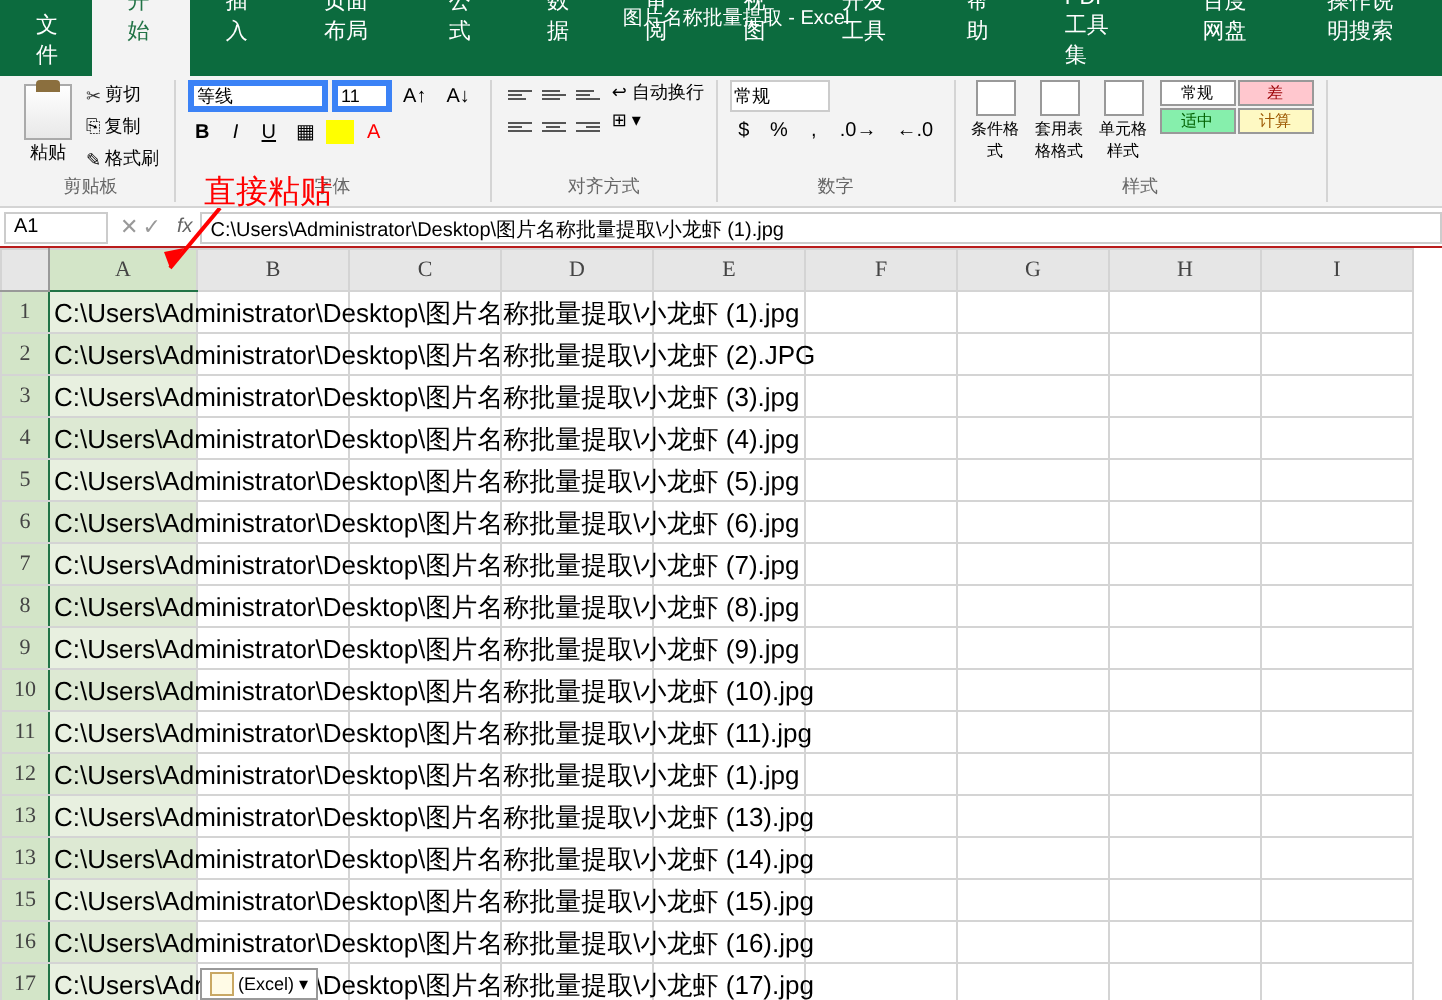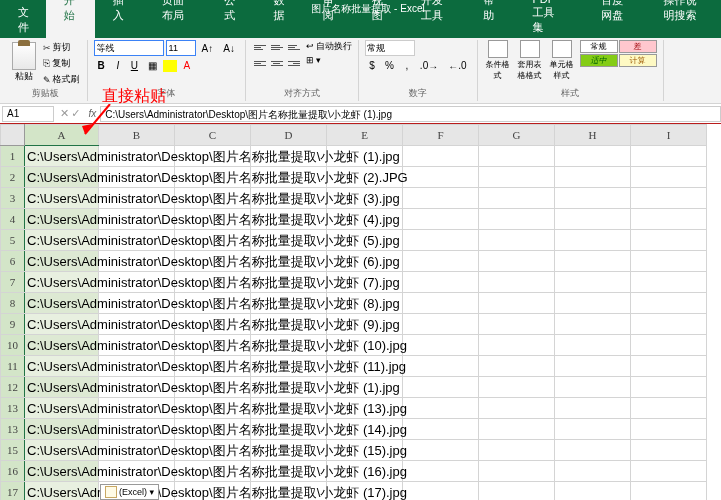--- a/index.html
+++ b/index.html
@@ -14,40 +14,40 @@
 .ribbon-group-label{text-align:center;color:#666;font-size:9px;margin-top:auto;padding-bottom:1px;}
 .ribbon-content{display:flex;flex:1;align-items:flex-start;gap:4px;}
 .paste-btn{display:flex;flex-direction:column;align-items:center;padding:2px;}
 .paste-icon{width:24px;height:28px;background:linear-gradient(#fff,#e8e8e8);border:1px solid #aaa;position:relative;}
 .paste-icon::before{content:"";position:absolute;top:-3px;left:5px;width:12px;height:6px;background:#8b6f3e;border-radius:2px 2px 0 0;}
 .clip-sub{display:flex;flex-direction:column;gap:1px;font-size:9px;}
 .clip-item{display:flex;align-items:center;gap:2px;padding:1px;}
 .scissors{color:#333;}
 .font-controls{display:flex;flex-direction:column;gap:2px;}
 .font-row{display:flex;gap:2px;align-items:center;}
-.font-select{border:1px solid #3b82f6;background:#fff;font-size:9px;padding:1px 2px;height:16px;}
+.font-select{border:3px solid #3b82f6;background:#fff;font-size:9px;padding:1px 2px;height:16px;}
 .font-name{width:70px;}
 .font-size{width:30px;}
 .btn-sm{border:1px solid transparent;background:transparent;padding:1px 3px;font-size:10px;cursor:pointer;min-width:14px;text-align:center;}
 .bold{font-weight:bold;}
 .italic{font-style:italic;}
 .underline{text-decoration:underline;}
 .align-controls{display:flex;flex-direction:column;gap:2px;}
 .align-row{display:flex;gap:1px;}
 .align-btn{width:16px;height:14px;display:flex;flex-direction:column;justify-content:center;gap:1px;padding:2px;}
 .align-btn span{height:1px;background:#555;display:block;}
 .number-controls{display:flex;flex-direction:column;gap:2px;}
 .num-select{border:1px solid #ccc;background:#fff;font-size:9px;padding:1px;width:50px;height:16px;}
 .cond-fmt{display:flex;gap:4px;}
 .cond-btn{display:flex;flex-direction:column;align-items:center;font-size:8px;text-align:center;width:28px;}
 .cond-icon{width:20px;height:18px;border:1px solid #999;background:#fff;margin-bottom:1px;}
 .style-box{display:flex;flex-direction:column;gap:1px;}
 .style-cell{width:38px;height:13px;border:1px solid #999;font-size:8px;text-align:center;line-height:11px;}
 .sc-normal{background:#fff;}
-.sc-good{background:#84cc16;color:#006100;font-style:italic;}
+.sc-good{background:#86efac;color:#006100;}
 .sc-bad{background:#ffc7ce;color:#9c0006;}
 .sc-calc{background:#fef9c3;color:#9c5700;}
 .namebox-row{background:#fff;border-bottom:1px solid #b91c1c;height:20px;display:flex;align-items:center;}
 .name-box{border:1px solid #ccc;width:52px;height:16px;margin:0 2px;font-size:10px;padding:1px 4px;background:#fff;}
 .fx-btns{display:flex;gap:2px;padding:0 4px;color:#999;}
 .fx-label{font-style:italic;color:#666;padding:0 4px;font-size:10px;}
 .formula-bar{flex:1;border:1px solid #ccc;height:16px;font-size:10px;padding:1px 4px;background:#fff;white-space:nowrap;overflow:hidden;}
 .annotation{position:absolute;top:86px;left:102px;color:#ff0000;font-size:16px;font-weight:500;pointer-events:none;z-index:10;}
 .arrow{position:absolute;top:104px;left:80px;z-index:9;pointer-events:none;}
 .grid-wrap{position:relative;overflow:auto;height:376px;}

